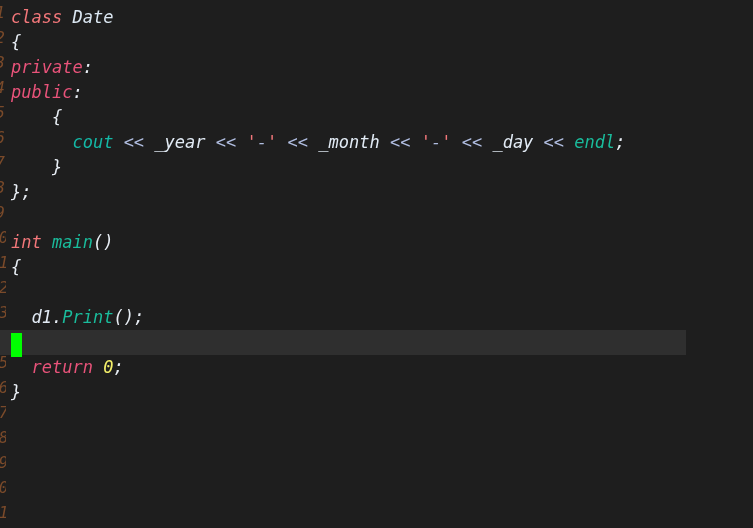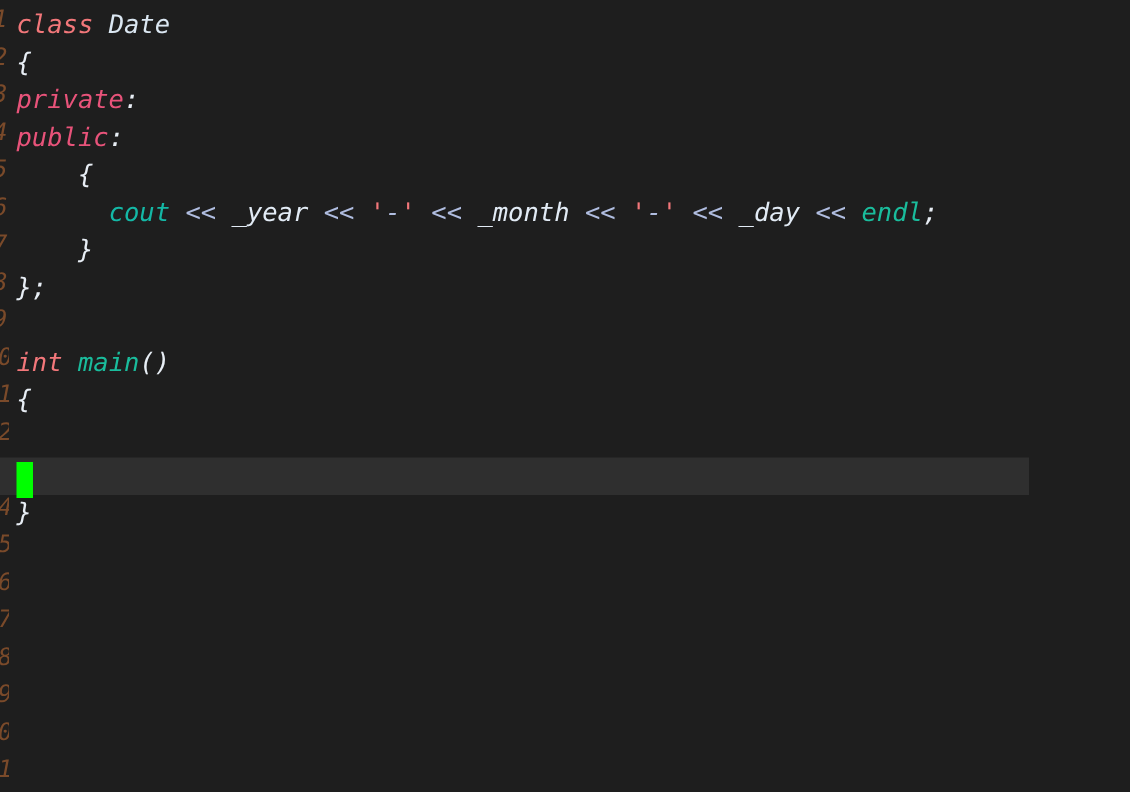--- a/index.html
+++ b/index.html
@@ -127,16 +127,18 @@
       <div class="line"><span class="access">private</span><span class="punc">:</span></div>
       <div class="line"><span class="access">public</span><span class="punc">:</span></div>
       <div class="line"><span>    </span><span class="punc">{</span></div>
       <div class="line"><span>      </span><span class="stream">cout</span><span> </span><span class="op">&lt;&lt;</span><span> </span><span class="ident">_year</span><span> </span><span class="op">&lt;&lt;</span><span> </span><span class="str">'</span><span class="strinner">-</span><span class="str">'</span><span> </span><span class="op">&lt;&lt;</span><span> </span><span class="ident">_month</span><span> </span><span class="op">&lt;&lt;</span><span> </span><span class="str">'</span><span class="strinner">-</span><span class="str">'</span><span> </span><span class="op">&lt;&lt;</span><span> </span><span class="ident">_day</span><span> </span><span class="op">&lt;&lt;</span><span> </span><span class="fn">endl</span><span class="punc">;</span></div>
       <div class="line"><span>    </span><span class="punc">}</span></div>
       <div class="line"><span class="punc">};</span></div>
       <div class="line"></div>
       <div class="line"><span class="kw">int</span><span> </span><span class="fn">main</span><span class="punc">()</span></div>
       <div class="line"><span class="punc">{</span></div>
       <div class="line"></div>
+      <div class="line"><span>  </span><span class="ident">d1</span><span class="punc">.</span><span class="fn">Print</span><span class="punc">()</span><span class="punc">;</span></div>
       <div class="line active"><span class="cursor"></span></div>
+      <div class="line"><span>  </span><span class="access">return</span><span> </span><span class="num">0</span><span class="punc">;</span></div>
       <div class="line"><span class="punc">}</span></div>
     </div>
 </div>
 
 </body></html>

